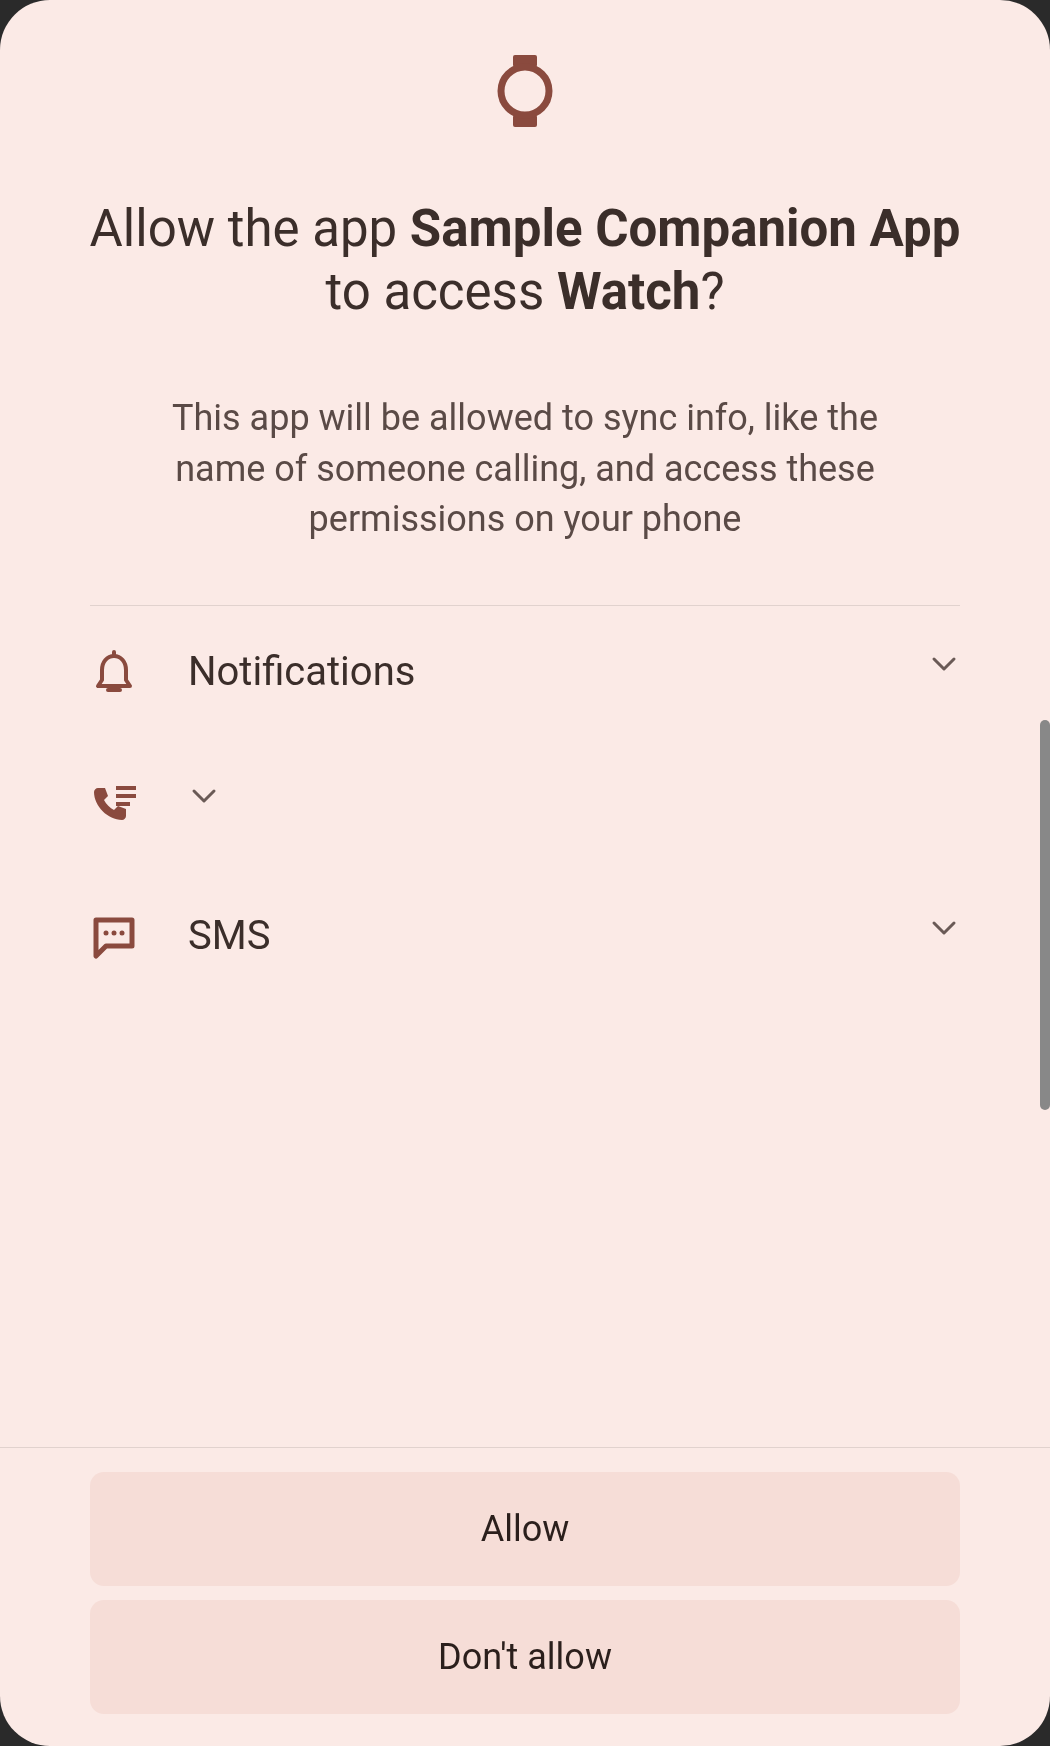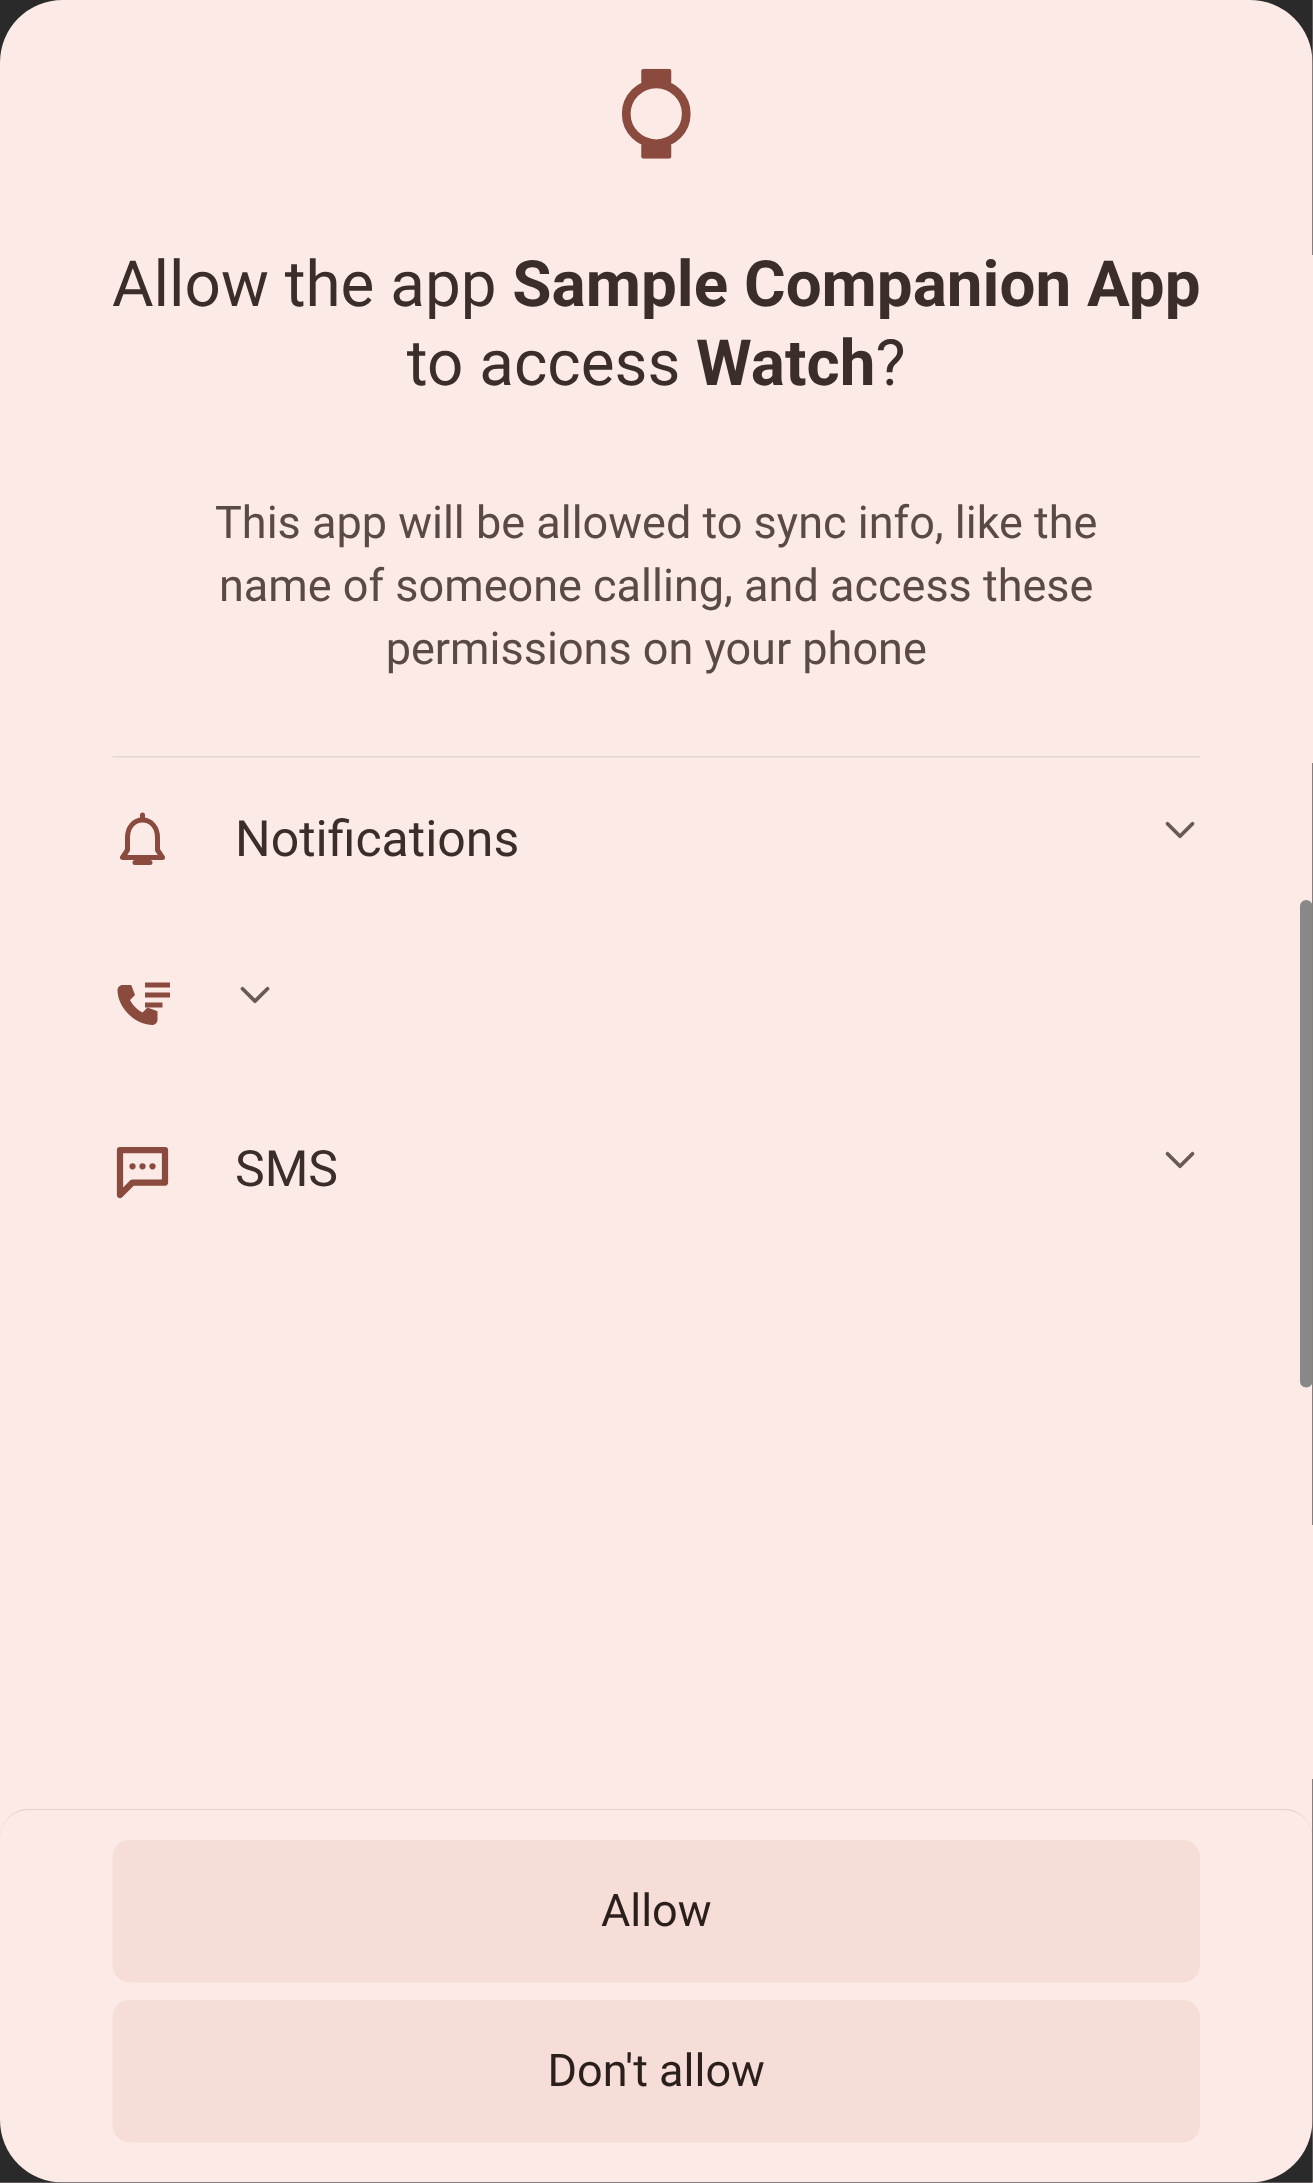--- a/index.html
+++ b/index.html
@@ -107,21 +107,20 @@
       padding-top: 42px;
       padding-bottom: 0;
       height: 10px;
       overflow: hidden;
     }
     
     .button-section {
       padding: 24px 90px 32px 90px;
       border-top: 1px solid rgba(0,0,0,0.10);
       margin: 0;
-      border-radius: 23px;
     }
     
     .action-button {
       width: 100%;
       padding: 36px 0;
       background: #f6ddd7;
       border: none;
       border-radius: 14px;
       font-size: 36px;
       color: #2b1f1c;

